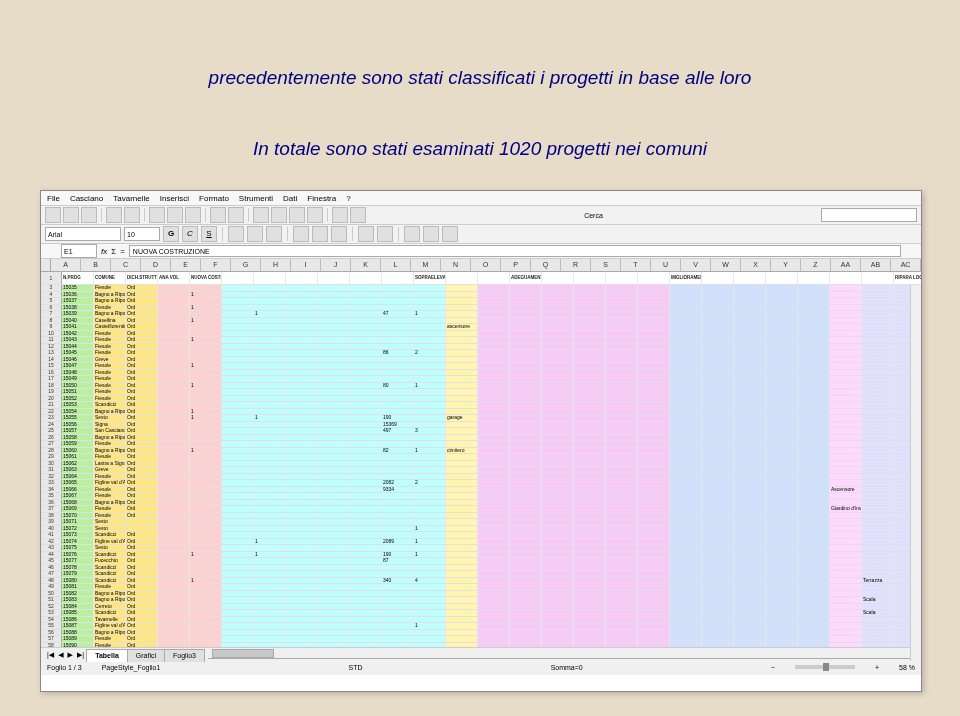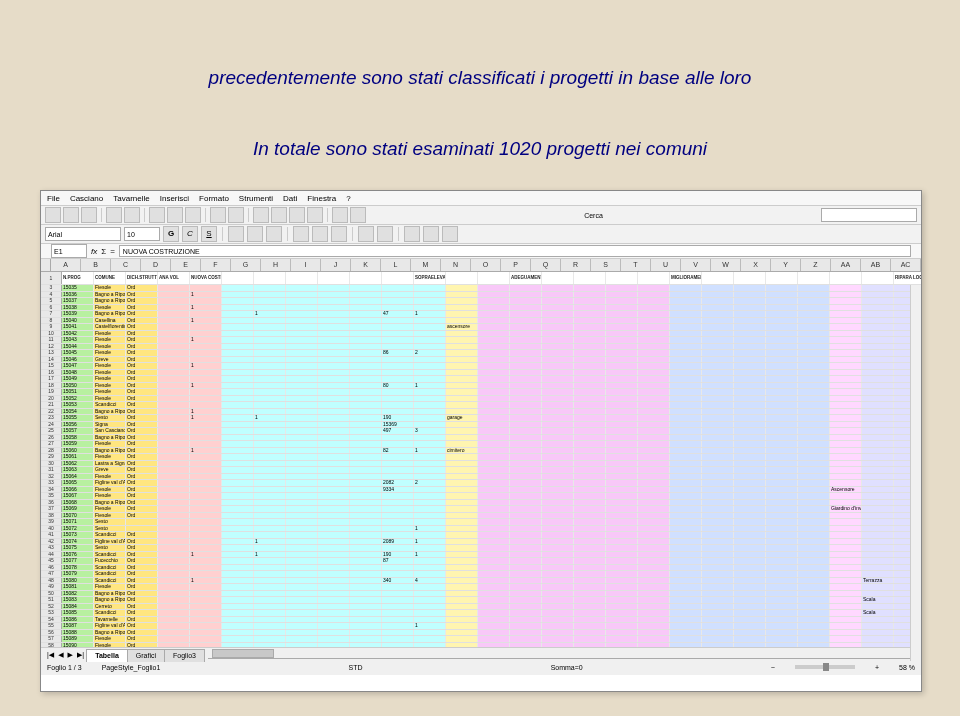--- a/index.html
+++ b/index.html
@@ -92,21 +92,21 @@
     width: 30px; height: 12px; border: 1px solid #aaa; background:#fff;
     font-size:7px; padding:0 2px;
   }
   .formula-bar {
     height: 14px;
     background: #f7f7f7;
     border-bottom: 1px solid #ccc;
     display: flex;
     align-items: center;
     gap: 4px;
-    padding: 0 10px;
+    padding: 0 20px;
   }
   .formula-input {
     flex: 1;
     height: 10px; border: 1px solid #aaa; background:#fff;
     font-size:7px; padding:0 3px;
   }
   .grid-wrap {
     position: relative;
     width: 100%;
     height: 388px;

